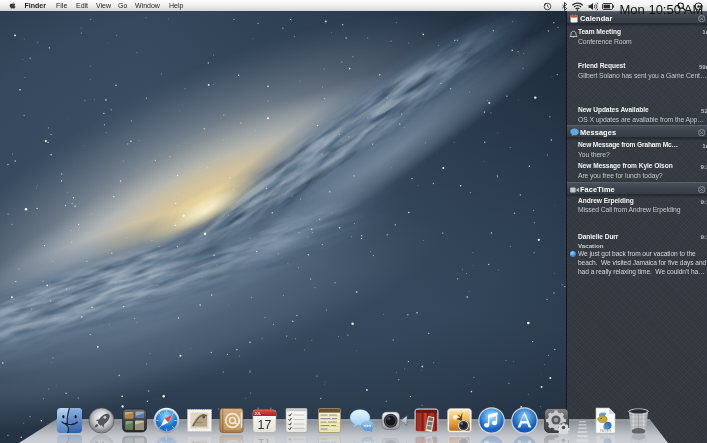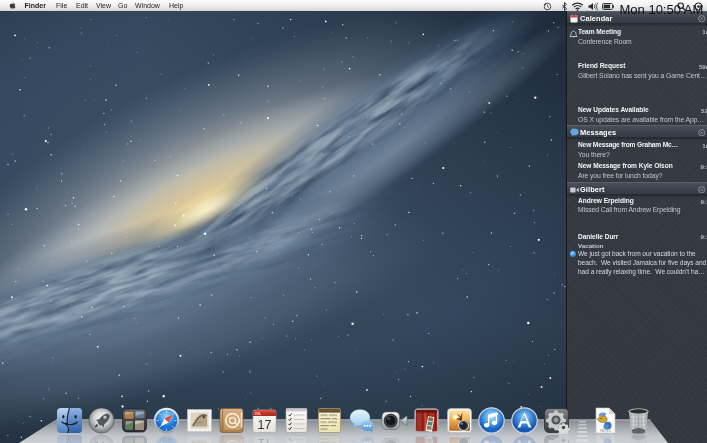--- a/index.html
+++ b/index.html
@@ -675,21 +675,21 @@
 </div>
 <div class="ntit" style="top:130.4px;letter-spacing:-0.15px">New Message from Graham Mc…</div><div class="ntime" style="top:131px">1m ago</div>
 <div class="nsub" style="top:139.6px">You there?</div>
 <div class="ntit" style="top:151px">New Message from Kyle Olson</div><div class="ntime" style="top:151.6px">9:38 AM</div>
 <div class="nsub" style="top:161px">Are you free for lunch today?</div>
 <div class="nhead" style="top:171px">
  <svg style="position:absolute;left:2.5px;top:3.8px" width="9" height="6" viewBox="0 0 9 6">
           <rect x="0.2" y="0.5" width="5.4" height="5" rx="1.1" fill="#c6cad0"></rect>
           <path d="M6 3 8.8 0.8v4.4z" fill="#c6cad0"></path>
         </svg>
- <span class="t">Gilbert</span>
+ <span class="t">FaceTime</span>
         <svg class="nx" viewBox="0 0 8 8">
           <circle cx="4" cy="4" r="3.4" fill="none" stroke="#979ca3" stroke-width="0.9"></circle>
           <path d="M2.7 2.7 5.3 5.3M5.3 2.7 2.7 5.3" stroke="#979ca3" stroke-width="0.9"></path>
         </svg>
 </div>
 <div class="ntit" style="top:186px">Andrew Erpelding</div><div class="ntime" style="top:186.6px">9:10 AM</div>
 <div class="nsub" style="top:195.3px">Missed Call from Andrew Erpelding</div>
 <div class="ntit" style="top:221.7px">Danielle Durr</div><div class="ntime" style="top:222.3px">9:10 AM</div>
 <div style="position:absolute;left:11px;top:230.8px;font-size:6.2px;font-weight:bold;color:#c8ccd2">Vacation</div>
 <circle_dot></circle_dot>

